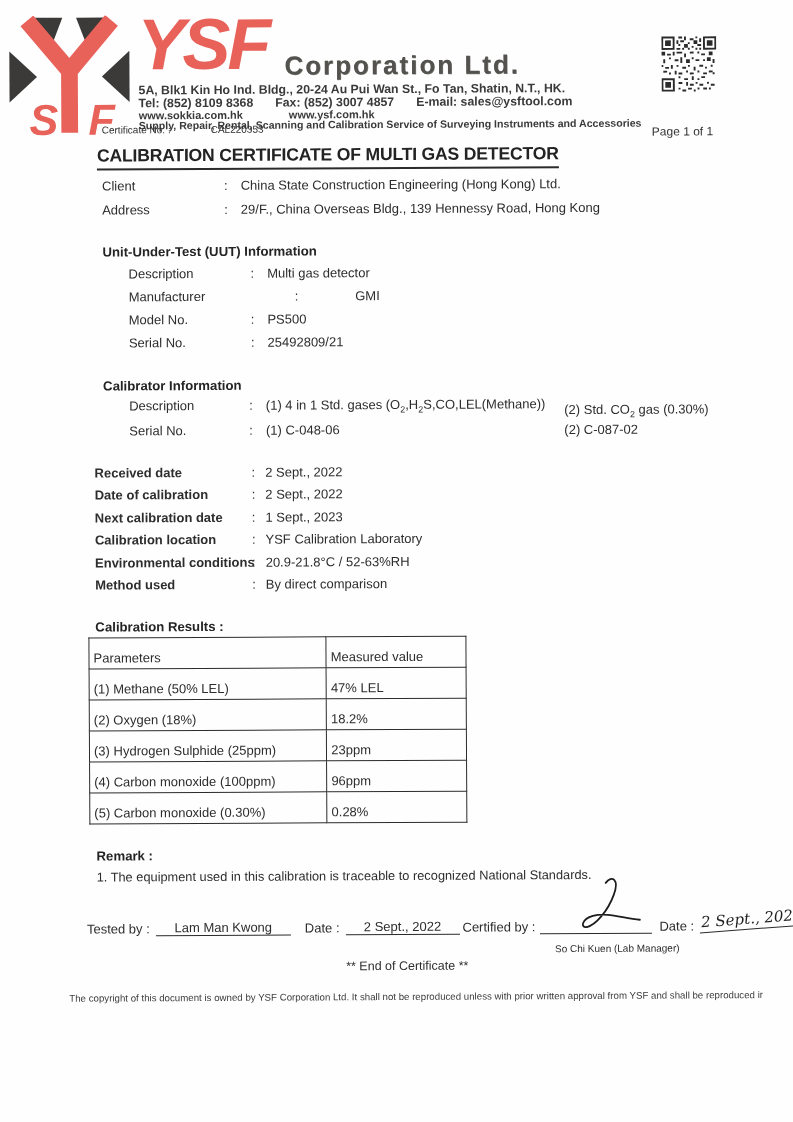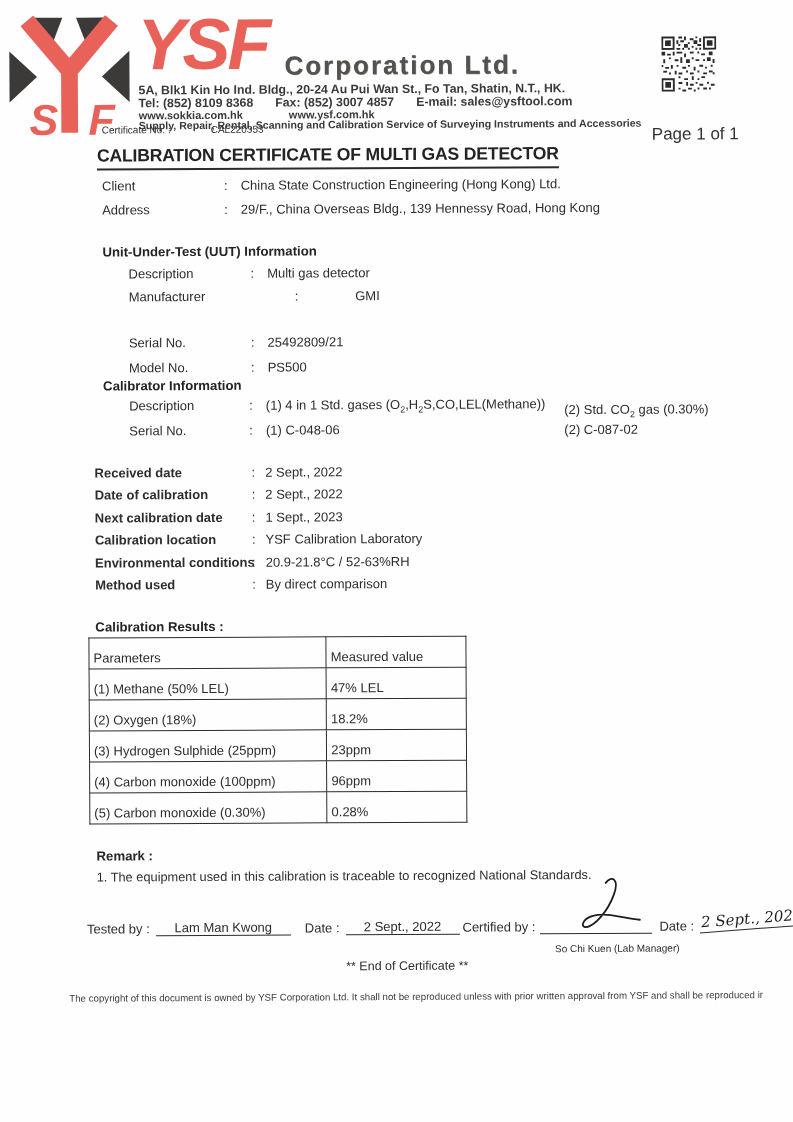--- a/index.html
+++ b/index.html
@@ -21,21 +21,21 @@
   .brand-corp {
     left:287px; top:50px; font-size:26px; font-weight:bold; color:#53524f;
     letter-spacing:2px; text-shadow:0.5px 0.5px 0 #8a8a86;
   }
   .hdr-line { left:141px; color:#3a3a3a; font-weight:bold; white-space:nowrap; }
   .hdr-address { top:82px;  font-size:12.3px; }
   .hdr-tel     { top:95px;  font-size:12.3px; display:flex; gap:22px; }
   .hdr-www     { top:107.5px; font-size:11px; display:flex; gap:46px; }
   .hdr-tagline { top:117.5px; font-size:10.6px; }
   .qr { left:664px; top:37px; width:55px; height:57px; }
-  .page-label { left:626px; top:126px; font-size:17px; color:#333;padding-left:28px; }
+  .page-label { left:626px; top:126px; font-size:12px; color:#333;padding-left:28px; }
   .cert-row { left:104px; top:123px; font-size:10px; color:#2d2d2d; display:flex; }
   .cert-row .cert-no { margin-left:40px; }
 
   
   .doc-title {
     left:99px; top:144px; font-size:17.6px; font-weight:bold; letter-spacing:-0.2px;
     border-bottom:2.2px solid #2b2b2b; padding-bottom:2px; color:#232323;
   }
 
   
@@ -43,21 +43,21 @@
   .row .lbl { flex:0 0 auto; }
   .row .colon { flex:0 0 auto; }
   .row .val { margin-left:13px; }
   .client-row { left:104px; top:177px; } .client-row .lbl { width:122px; }
   .addr-row   { left:104px; top:201px; } .addr-row  .lbl { width:122px; }
 
   .sect-h { font-size:13.2px; font-weight:bold; color:#242424; }
   .uut-h { left:104px; top:243px; }
   .uut-row { left:130px; } .uut-row .lbl { width:122px; }
   .uut-row-0 { top:265px; } .uut-row-1 { top:288px;gap:44px; }
-  .uut-row-2 { top:311px;margin-top:48px; } .uut-row-3 { top:334px; }
+  .uut-row-2 { top:311px; } .uut-row-3 { top:334px; }
 
   .cal-h { left:104px; top:377px; }
   .cal-row { left:130px; } .cal-row .lbl { width:120px; }
   .cal-row-desc { top:397px; } .cal-row-ser { top:422px; }
   .cal-col2 { left:565px; font-size:13px; white-space:nowrap; }
   .cal-col2-desc { top:403px; } .cal-col2-ser { top:423px; }
   sub { font-size:9px; }
 
   .det-row { left:95px; } .det-row .lbl { width:157px; font-weight:bold; }
   .det-row .val { margin-left:10px; }

